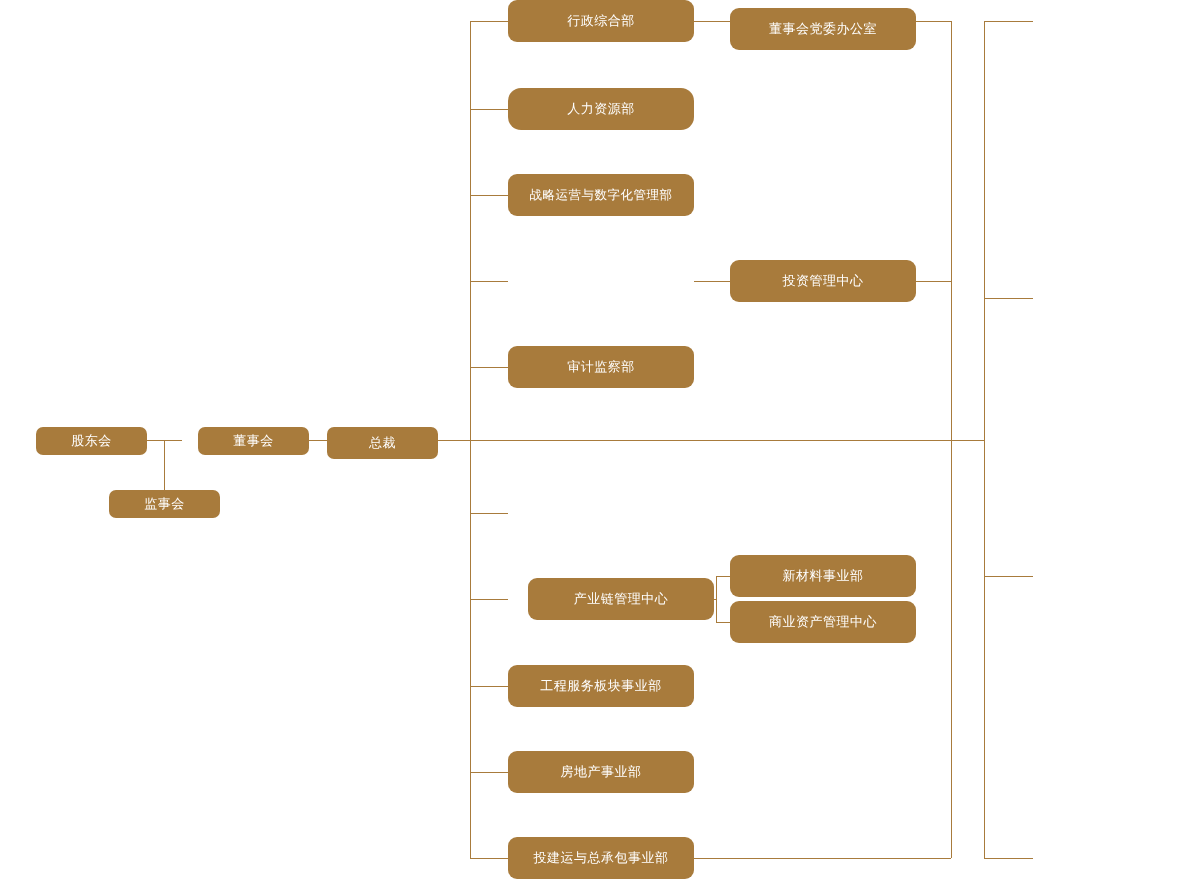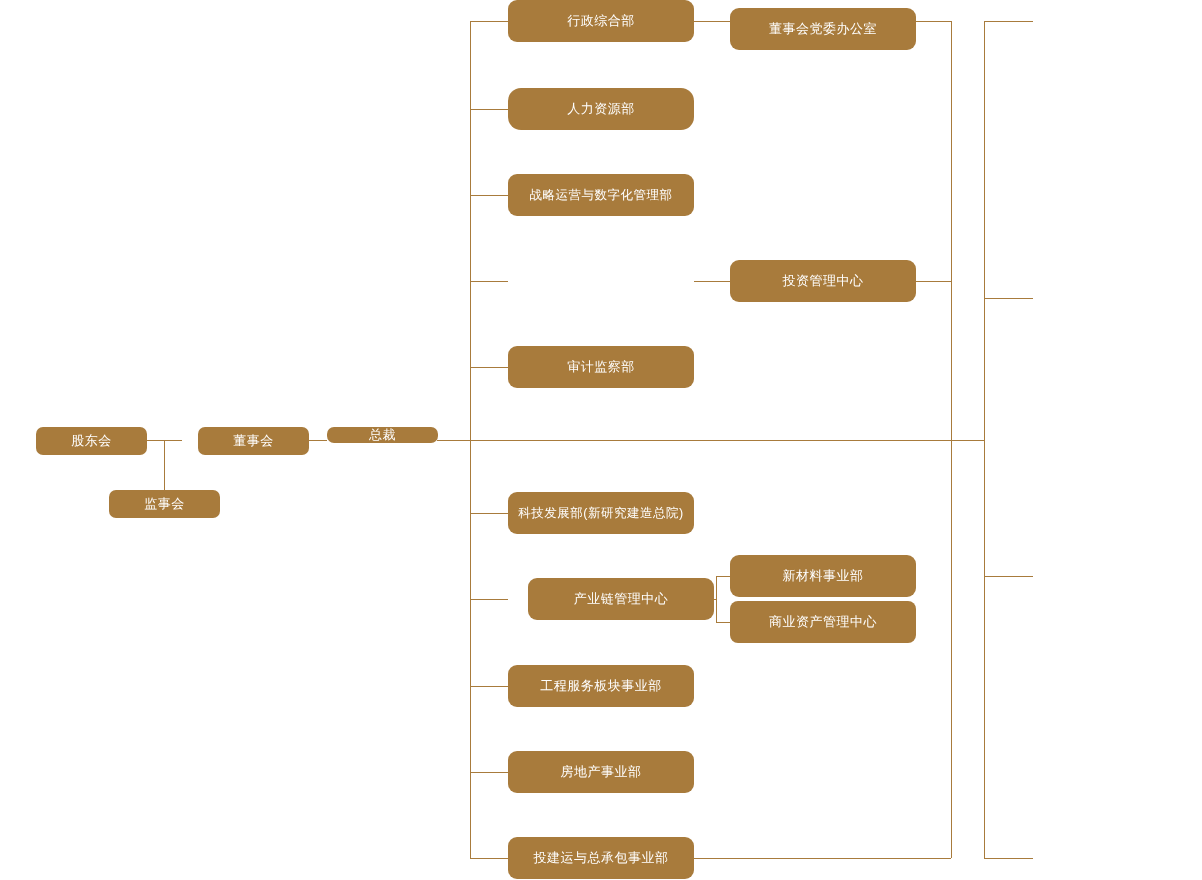--- a/index.html
+++ b/index.html
@@ -95,21 +95,21 @@
   <div class="line h" style="left:984px; top:858px; width:49px;"></div>
 
   <div class="node small" style="left:36px; top:427px; width:111px; height:28px;">
     <span>股东会</span>
   </div>
 
   <div class="node small" style="left:182px; top:427px; width:111px; height:28px;margin-left:16px;">
     <span>董事会</span>
   </div>
 
-  <div class="node small" style="left:327px; top:427px; width:111px; height:16px;">
+  <div class="node small" style="left:327px; top:427px; width:111px; height:32px;">
     <span>总裁</span>
   </div>
 
   <div class="node small" style="left:109px; top:490px; width:111px; height:28px;">
     <span>监事会</span>
   </div>
 
   <div class="node" style="left:508px; top:0px; width:186px; height:42px;">
     <span>行政综合部</span>
   </div>
@@ -128,33 +128,30 @@
 
 
   <div class="node" style="left:730px; top:260px; width:186px; height:42px;">
     <span>投资管理中心</span>
   </div>
 
   <div class="node" style="left:508px; top:346px; width:186px; height:42px;">
     <span>审计监察部</span>
   </div>
 
-  <div class="node tight" style="left:508px; top:492px; width:186px; height:42px;">
-    <span>科技发展部(新研究建造总院)</span>
-  </div>
 
   <div class="node" style="left:528px; top:578px; width:186px; height:42px;">
     <span>产业链管理中心</span>
   </div>
 
   <div class="node" style="left:730px; top:555px; width:186px; height:42px;">
     <span>新材料事业部</span>
   </div>
 
-  <div class="node" style="left:730px; top:601px; width:186px; height:42px;border-radius:8px;">
+  <div class="node" style="left:730px; top:601px; width:186px; height:42px;">
     <span>商业资产管理中心</span>
   </div>
 
   <div class="node" style="left:508px; top:665px; width:186px; height:42px;">
     <span>工程服务板块事业部</span>
   </div>
 
   <div class="node" style="left:508px; top:751px; width:186px; height:42px;">
     <span>房地产事业部</span>
   </div>

